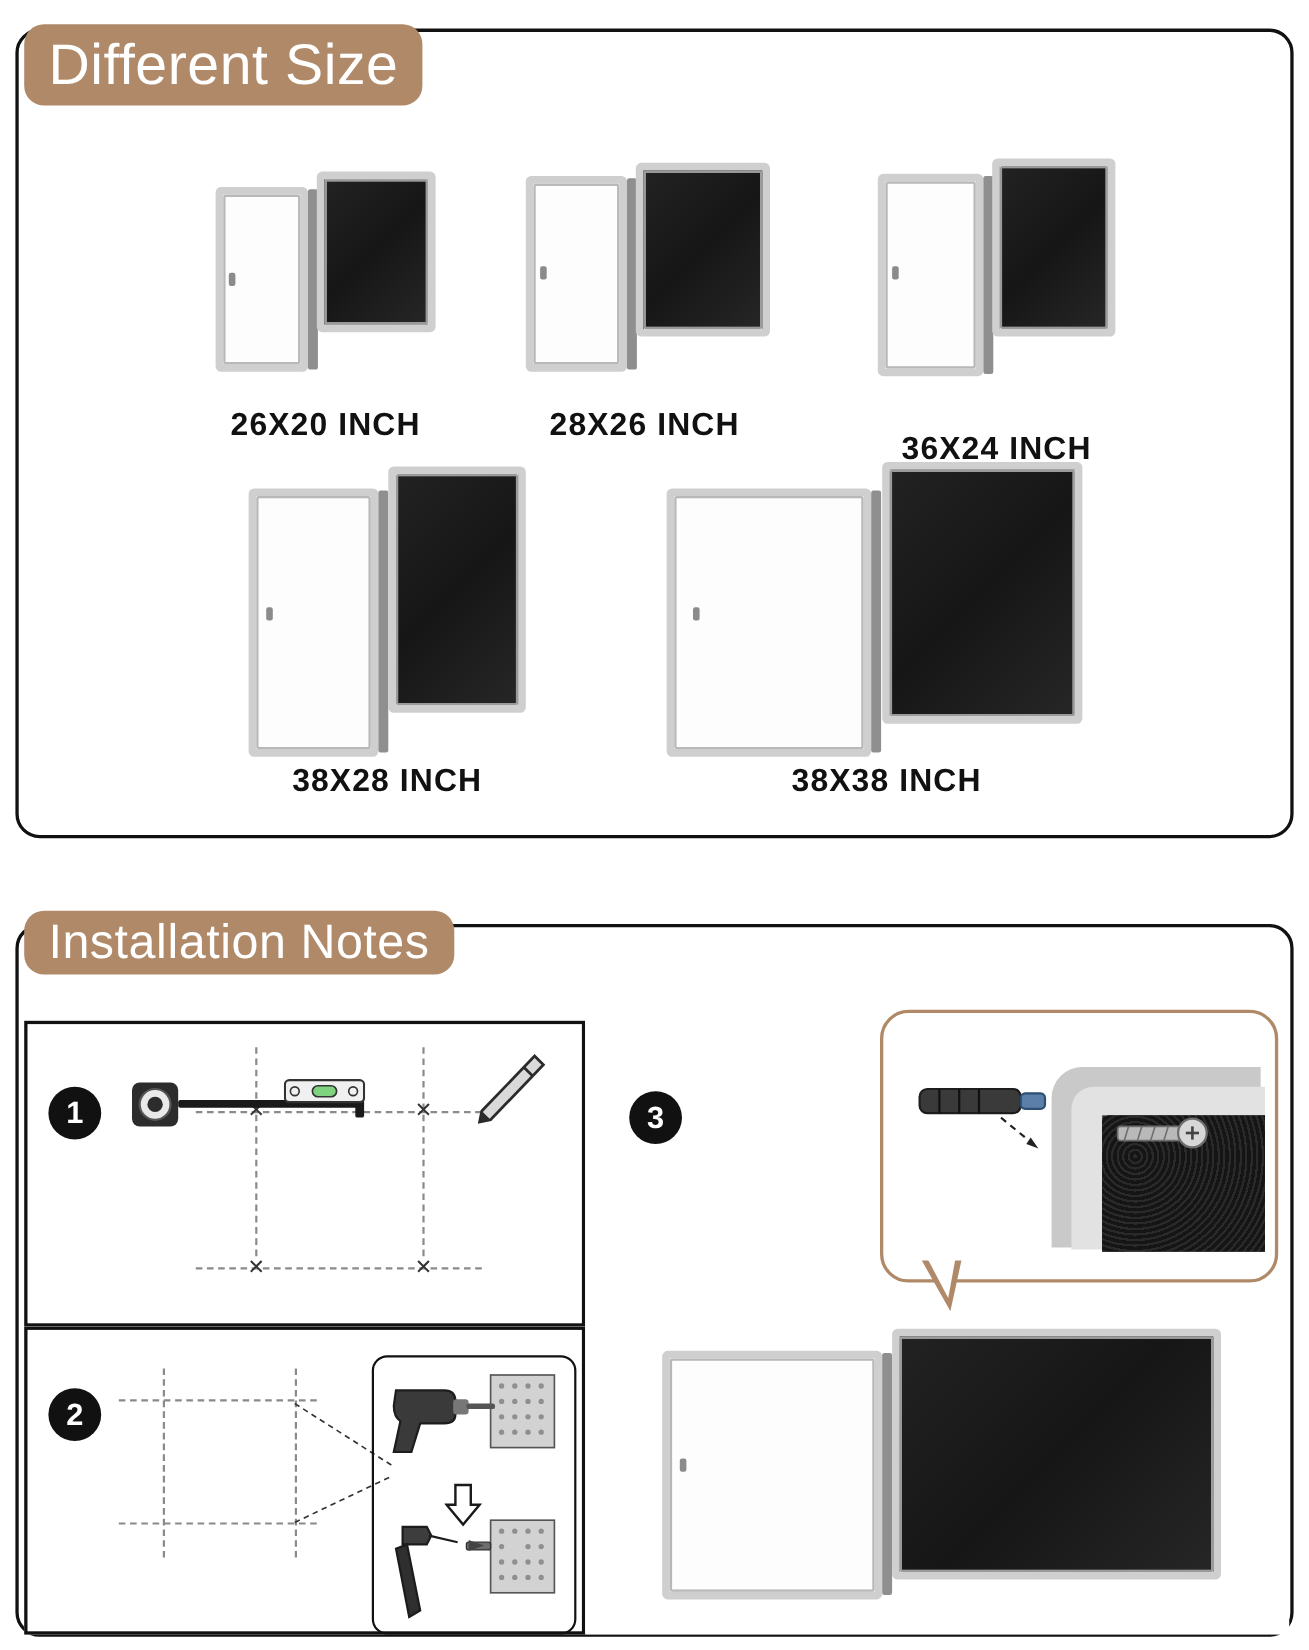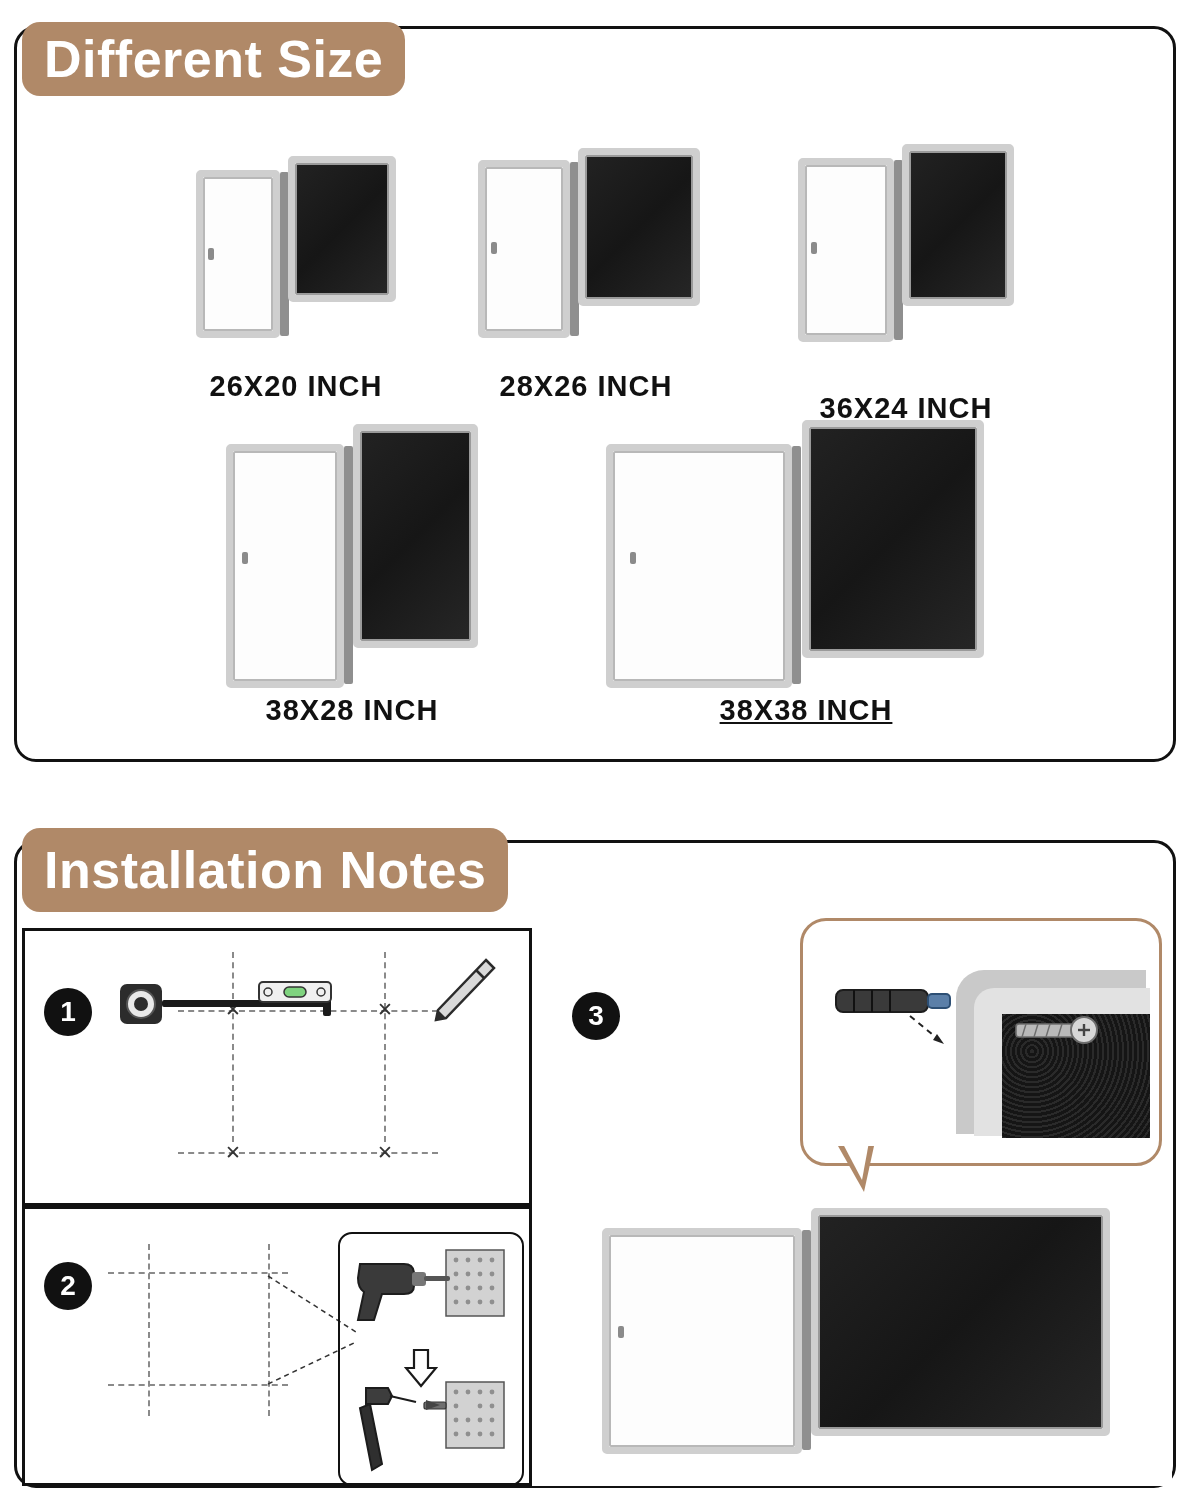--- a/index.html
+++ b/index.html
@@ -35,39 +35,39 @@
     width: 1162px;
     height: 648px;
   }
 
   
   .pill {
     position: absolute;
     background: #b08968;
     border-radius: 18px;
     color: #ffffff;
-    font-weight: bold;
+    font-weight: normal;
     letter-spacing: 0.5px;
     display: flex;
     align-items: center;
     padding: 0 22px;
     box-sizing: border-box;
     white-space: nowrap;
   }
   #pill-size {
     left: 22px;
     top: 22px;
     height: 74px;
     font-size: 52px;
   }
   #pill-install {
     left: 22px;
     top: 828px;
-    height: 84px;
-    font-size: 52px;
+    height: 58px;
+    font-size: 44px;
   }
 
   
   .board {
     position: absolute;
   }
   .board .wing {
     position: absolute;
     box-sizing: border-box;
     border: 7px solid #cfcfcf;
@@ -243,21 +243,21 @@
 <div class="board" id="board-38x38" style="left:606px; top:420px; width:378px; height:268px;">
   <div class="wing white" style="left:0; top:24px; width:186px; height:244px;">
       <div class="inner"></div>
     </div>
   <div class="latch" style="left:24px; top:132px;"></div>
   <div class="hinge" style="left:186px; top:26px; height:238px;"></div>
   <div class="wing black" style="left:196px; top:0; width:182px; height:238px;">
       <div class="inner"></div>
     </div>
 </div>
-<div class="size-label" style="left:676px; top:694px; width:260px;text-decoration:underline;">38X38 INCH</div>
+<div class="size-label" style="left:676px; top:694px; width:260px;">38X38 INCH</div>
 
 <div class="panel" id="panel-install"></div>
 <div class="pill" id="pill-install">Installation Notes</div>
 
 <div class="sub-box" id="sub-step1"></div>
 <div class="step-badge" style="left:44px; top:988px;">1</div>
 
 <div class="dash-v" style="left:232px; top:952px; height:190px;"></div>
 <div class="dash-v" style="left:384px; top:952px; height:190px;"></div>
 <div class="dash-h" style="left:178px; top:1010px; width:260px;"></div>

